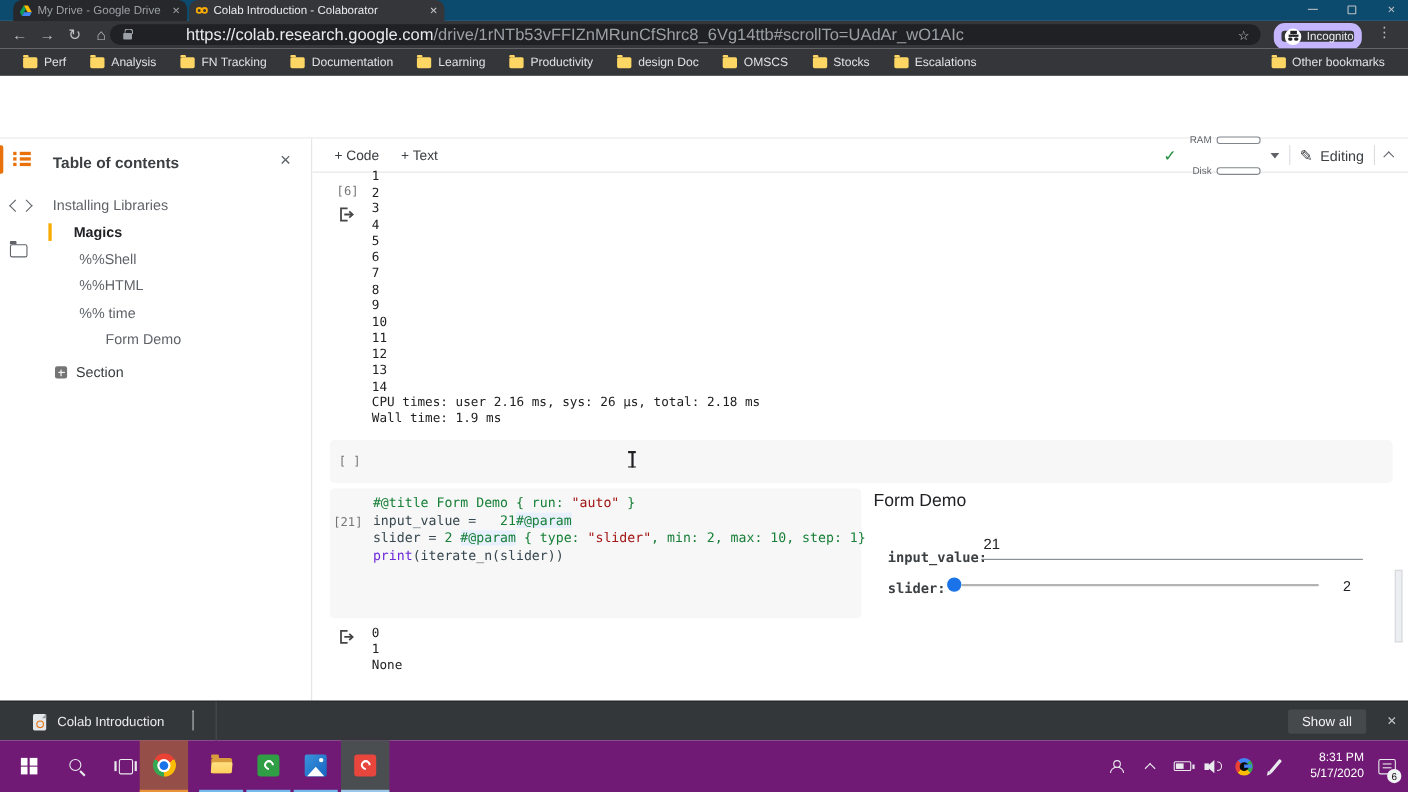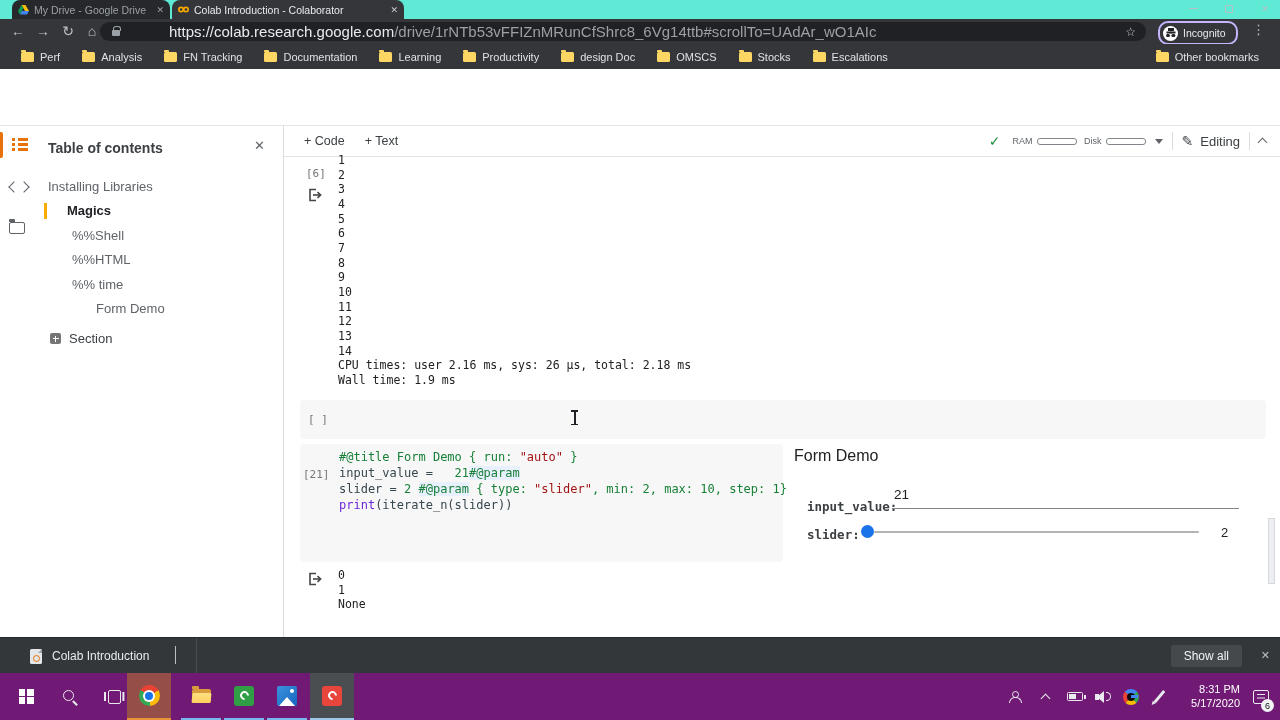--- a/index.html
+++ b/index.html
@@ -1,21 +1,21 @@
 <!DOCTYPE html>
 <html><head>
 <meta charset="utf-8">
 <style>
   * { margin:0; padding:0; box-sizing:border-box; }
   html,body { width:1280px; height:720px; overflow:hidden; }
   body { font-family:"Liberation Sans", sans-serif; }
   #screen { position:relative; width:1280px; height:720px; background:#fff; overflow:hidden; }
 
   
-  #tabstrip { position:absolute; left:0; top:0; width:1280px; height:19px; background:#5eead4; }
+  #tabstrip { position:absolute; left:0; top:0; width:1280px; height:19px; background:#0c4a6e; }
   .tab { position:absolute; top:0; height:19px; border-radius:8px 8px 0 0; display:flex; align-items:center; padding:0 6px; font-size:10.5px; }
   #tab1 { left:12px; width:158px; background:#27282b; color:#9aa0a6; }
   #tab2 { left:172px; width:232px; background:#35363a; color:#e8eaed; }
   .t-title { flex:1; white-space:nowrap; overflow:hidden; position:relative; margin:0 5px; }
   #tab2 .t-title::after { content:""; position:absolute; right:0; top:0; bottom:0; width:22px; background:linear-gradient(to right, rgba(53,54,58,0), #35363a); }
   .t-fav { width:11px; height:11px; flex:0 0 auto; }
   .g-x::before { content:"✕"; }
   .tab-close { font-size:9px; color:#9aa0a6; flex:0 0 auto; }
   #tab2 .tab-close { color:#c7cbd0; }
   #newtab { position:absolute; left:412px; top:2px; width:16px; height:16px; }
@@ -33,21 +33,21 @@
   .nav-ic { position:absolute; top:2px; width:20px; height:20px; color:#bdc1c6; font-size:14px; display:flex; align-items:center; justify-content:center; }
   .g-back::before { content:"←"; } .g-fwd::before { content:"→"; }
   .g-reload::before { content:"↻"; } .g-home::before { content:"⌂"; }
   #omnibox { position:absolute; left:100px; top:3px; width:1046px; height:19px; background:#202124; border-radius:10px; display:flex; align-items:center; padding:0 10px; overflow:hidden; }
   .lock { position:relative; width:8px; height:6px; background:#9aa0a6; border-radius:1px; margin:3px 9px 0 2px; flex:0 0 auto; }
   .lock::before { content:""; position:absolute; left:1.2px; top:-4px; width:5.6px; height:4px; border:1.2px solid #9aa0a6; border-bottom:none; border-radius:3px 3px 0 0; }
   #url { font-size:15px; white-space:nowrap; overflow:hidden;padding-left:40px; }
   #url .origin { color:#e8eaed; } #url .path { color:#9aa0a6; }
   #omni-star { margin-left:auto; color:#bdc1c6; font-size:12px; flex:0 0 auto; }
   .g-star::before { content:"☆"; }
-  #incog-pill { position:absolute; left:1158px; top:2px; width:80px; height:24px; border:2px solid #c4b5fd; border-radius:10px; display:flex; align-items:center; gap:5px; padding:0 3px; }
+  #incog-pill { position:absolute; left:1158px; top:2px; width:80px; height:24px; border:7px solid #c4b5fd; border-radius:10px; display:flex; align-items:center; gap:5px; padding:0 3px; }
   .incog { width:15px; height:15px; border-radius:50%; background:#fff; position:relative; flex:0 0 auto; }
   .incog::before { content:""; position:absolute; left:4.5px; top:2px; width:6px; height:3px; background:#202124; box-shadow:-2px 3px 0 -0.5px #202124, 2px 3px 0 -0.5px #202124; }
   .incog::after { content:""; position:absolute; left:3px; top:8px; width:3.6px; height:3.6px; background:#202124; border-radius:50%; box-shadow:5.4px 0 0 #202124; }
   #incog-pill span { font-size:10.5px; color:#e8eaed; }
   #menu-dots { position:absolute; left:1252px; top:3px; color:#bdc1c6; font-size:13px; }
   .g-dots::before { content:"⋮"; }
 
   #bmbar { position:absolute; left:0; top:44px; width:1280px; height:25px; background:#35363a; display:flex; align-items:center; padding:0 10px; }
   .bm { display:flex; align-items:center; gap:6px; padding:0 11px; font-size:11px; color:#dfe1e5; height:25px; }
   .bmfold { width:13px; height:10px; background:#fdd663; border-radius:1.5px; position:relative; flex:0 0 auto; }
@@ -105,21 +105,21 @@
   .secbox::after { top:2.5px; bottom:2.5px; left:5px; width:1.4px; }
   #toc-section span.lbl { font-size:13px; color:#3c4043; }
 
   
   #content { position:absolute; left:284px; top:126px; width:996px; height:511px; background:#fff; }
   #cell-toolbar { position:absolute; left:0; top:0; width:996px; height:31px; border-bottom:1px solid #e4e4e4; display:flex; align-items:center; }
   .addbtn { font-size:12.5px; color:#3c4043; margin-left:20px; display:flex; align-items:center; gap:2px; }
   #tb-right { margin-left:auto; display:flex; align-items:center; margin-right:14px; gap:9px; }
   .g-check::before { content:"✓"; }
   #tb-check { color:#1e8e3e; font-size:14px; }
-  #gauges { display:flex; flex-direction:row; gap:2px; }
+  #gauges { display:flex; flex-direction:column; gap:18px; }
   .grow { display:flex; align-items:center; gap:4px; }
   .grow .glbl { font-size:9px; color:#5f6368; width:23px; text-align:right; }
   .gbar { width:40px; height:7px; border:1px solid #80868b; border-radius:3px; background:#fff; overflow:hidden; }
   .gfill { height:100%; }
   #ram-fill { width:18%; background:#bdc1c6; }
   #disk-fill { width:38%; background:#5f6368; }
   .tri { width:0; height:0; border-left:4px solid transparent; border-right:4px solid transparent; border-top:5px solid #5f6368; }
   .vdiv { width:1px; height:18px; background:#dadce0; }
   .g-pencil::before { content:"✎"; }
   #edit-btn { display:flex; align-items:center; gap:7px; font-size:13px; color:#3c4043; }

